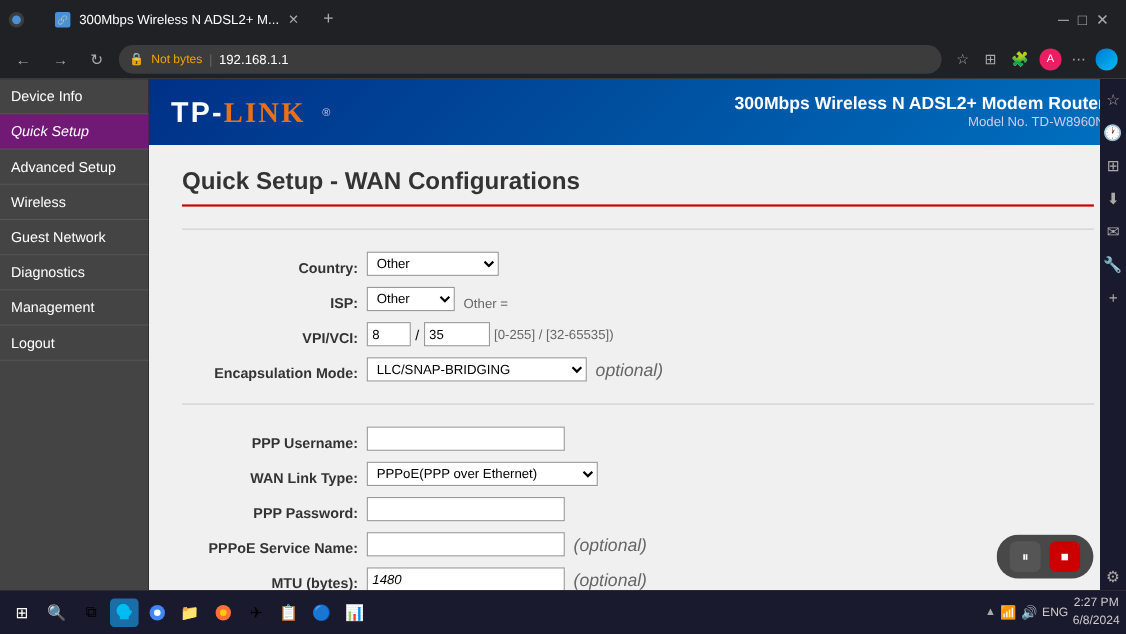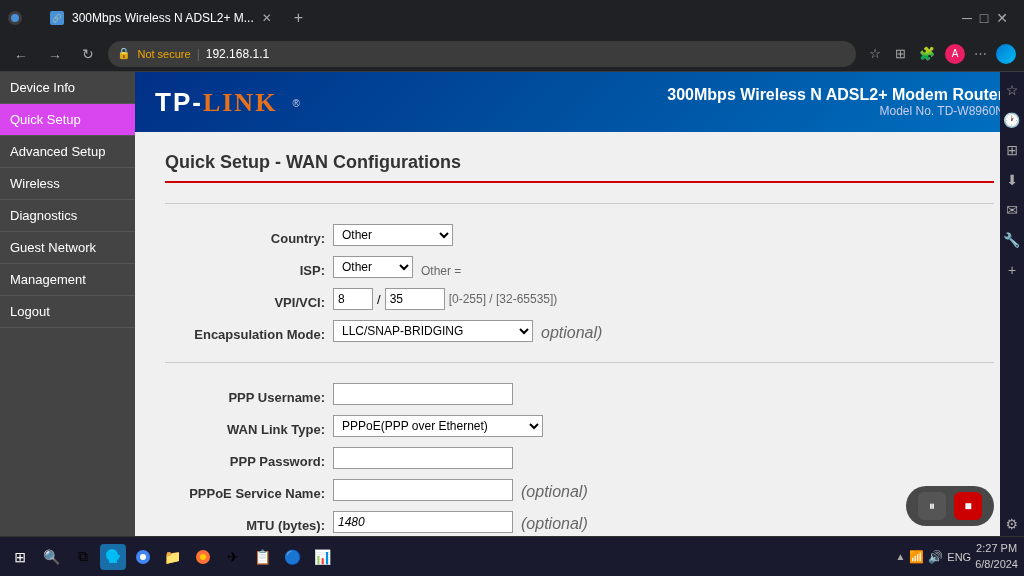--- a/index.html
+++ b/index.html
@@ -25,34 +25,34 @@
     .nav-icon { color: #aaa; font-size: 13px; cursor: pointer; padding: 3px 5px; }
     .profile-icon { width: 20px; height: 20px; background: #e91e63; border-radius: 50%; display: flex; align-items: center; justify-content: center; font-size: 10px; color: white; }
     .edge-icon { width: 20px; height: 20px; background: linear-gradient(135deg, #0078d4, #00bcf2); border-radius: 50%; }
     .sidebar-right { position: absolute; right: 0; top: 72px; width: 24px; height: 504px; background: #1a1a2e; display: flex; flex-direction: column; align-items: center; padding: 8px 0; gap: 10px; }
     .sidebar-right-icon { color: #aaa; font-size: 14px; cursor: pointer; width: 20px; height: 20px; display: flex; align-items: center; justify-content: center; }
 
     
     .main-layout { display: flex; height: 504px; }
     .sidebar { width: 135px; background: #444; color: #fff; font-size: 13px; flex-shrink: 0; }
     .sidebar-item { padding: 8px 10px; cursor: pointer; border-bottom: 1px solid #555; }
-    .sidebar-item.active { background: #d946ef; }
+    .sidebar-item.active { background: #701a75; font-style: italic; }
     .content-area { flex: 1; background: #f0f0f0; overflow: auto; }
 
     
     .tplink-header { background: linear-gradient(135deg, #003087 0%, #0050a0 50%, #0070c0 100%); color: white; padding: 12px 20px; display: flex; align-items: center; justify-content: space-between; min-height: 60px; }
     .tplink-logo { font-size: 26px; font-weight: bold; color: white; letter-spacing: 2px; }
     .tplink-logo span { color: #e8701a; }
     .router-info { text-align: right; }
     .router-model { font-size: 16px; font-weight: bold; }
     .router-model-no { font-size: 12px; color: #cce; }
 
     
     .page-content { padding: 20px 30px; }
-    .page-title { font-size: 18px; color: #333; font-weight: bold; margin-bottom: 15px; border-bottom: 2px solid #c00; padding-bottom: 8px; }
+    .page-title { font-size: 22px; color: #333; font-weight: bold; margin-bottom: 15px; border-bottom: 2px solid #c00; padding-bottom: 8px; }
 
     .section-divider { border: none; border-top: 1px solid #ccc; margin: 20px 0; }
 
     .form-section { margin-bottom: 20px; }
     .form-row { display: flex; align-items: flex-end; margin-bottom: 10px; gap: 8px; }
     .form-label { width: 160px; text-align: right; color: #333; font-size: 13px; font-weight: bold; flex-shrink: 0; }
     .form-control { height: 22px; font-size: 12px; border: 1px solid #999; background: white; padding: 2px 4px; }
     select.form-control { padding-right: 4px; }
     .form-hint { color: #666; font-size: 12px; }
     .vpi-vci-row { display: flex; align-items: center; gap: 4px; }
@@ -102,21 +102,21 @@
       <span style="color:#aaa;cursor:pointer;font-size:14px;">□</span>
       <span style="color:#aaa;cursor:pointer;font-size:14px;">✕</span>
     </div>
   </div>
   <div class="nav-bar">
     <button class="nav-btn">←</button>
     <button class="nav-btn">→</button>
     <button class="nav-btn">↻</button>
     <div class="address-bar">
       <span class="lock-icon">🔒</span>
-      <span style="color:#f0a500;font-size:11px;">Not secure</span>
+      <span style="color:#f0a500;font-size:11px;">Not bytes</span>
       <span style="color:#666;">|</span>
       <span style="color:#fff;">192.168.1.1</span>
     </div>
     <div class="nav-icons-right">
       <span class="nav-icon">☆</span>
       <span class="nav-icon">⊞</span>
       <span class="nav-icon">🧩</span>
       <div class="profile-icon">A</div>
       <span class="nav-icon">⋯</span>
       <div class="edge-icon"></div>
@@ -133,24 +133,24 @@
     <div class="sidebar-item active">
       <span>Quick Setup</span>
     </div>
     <div class="sidebar-item">
       <span>Advanced Setup</span>
     </div>
     <div class="sidebar-item">
       <span>Wireless</span>
     </div>
     <div class="sidebar-item">
+      <span>Guest Network</span>
+    </div>
+    <div class="sidebar-item">
       <span>Diagnostics</span>
-    </div>
-    <div class="sidebar-item">
-      <span>Guest Network</span>
     </div>
     <div class="sidebar-item">
       <span>Management</span>
     </div>
     <div class="sidebar-item">
       <span>Logout</span>
     </div>
   </div>
 
   <div class="content-area">

